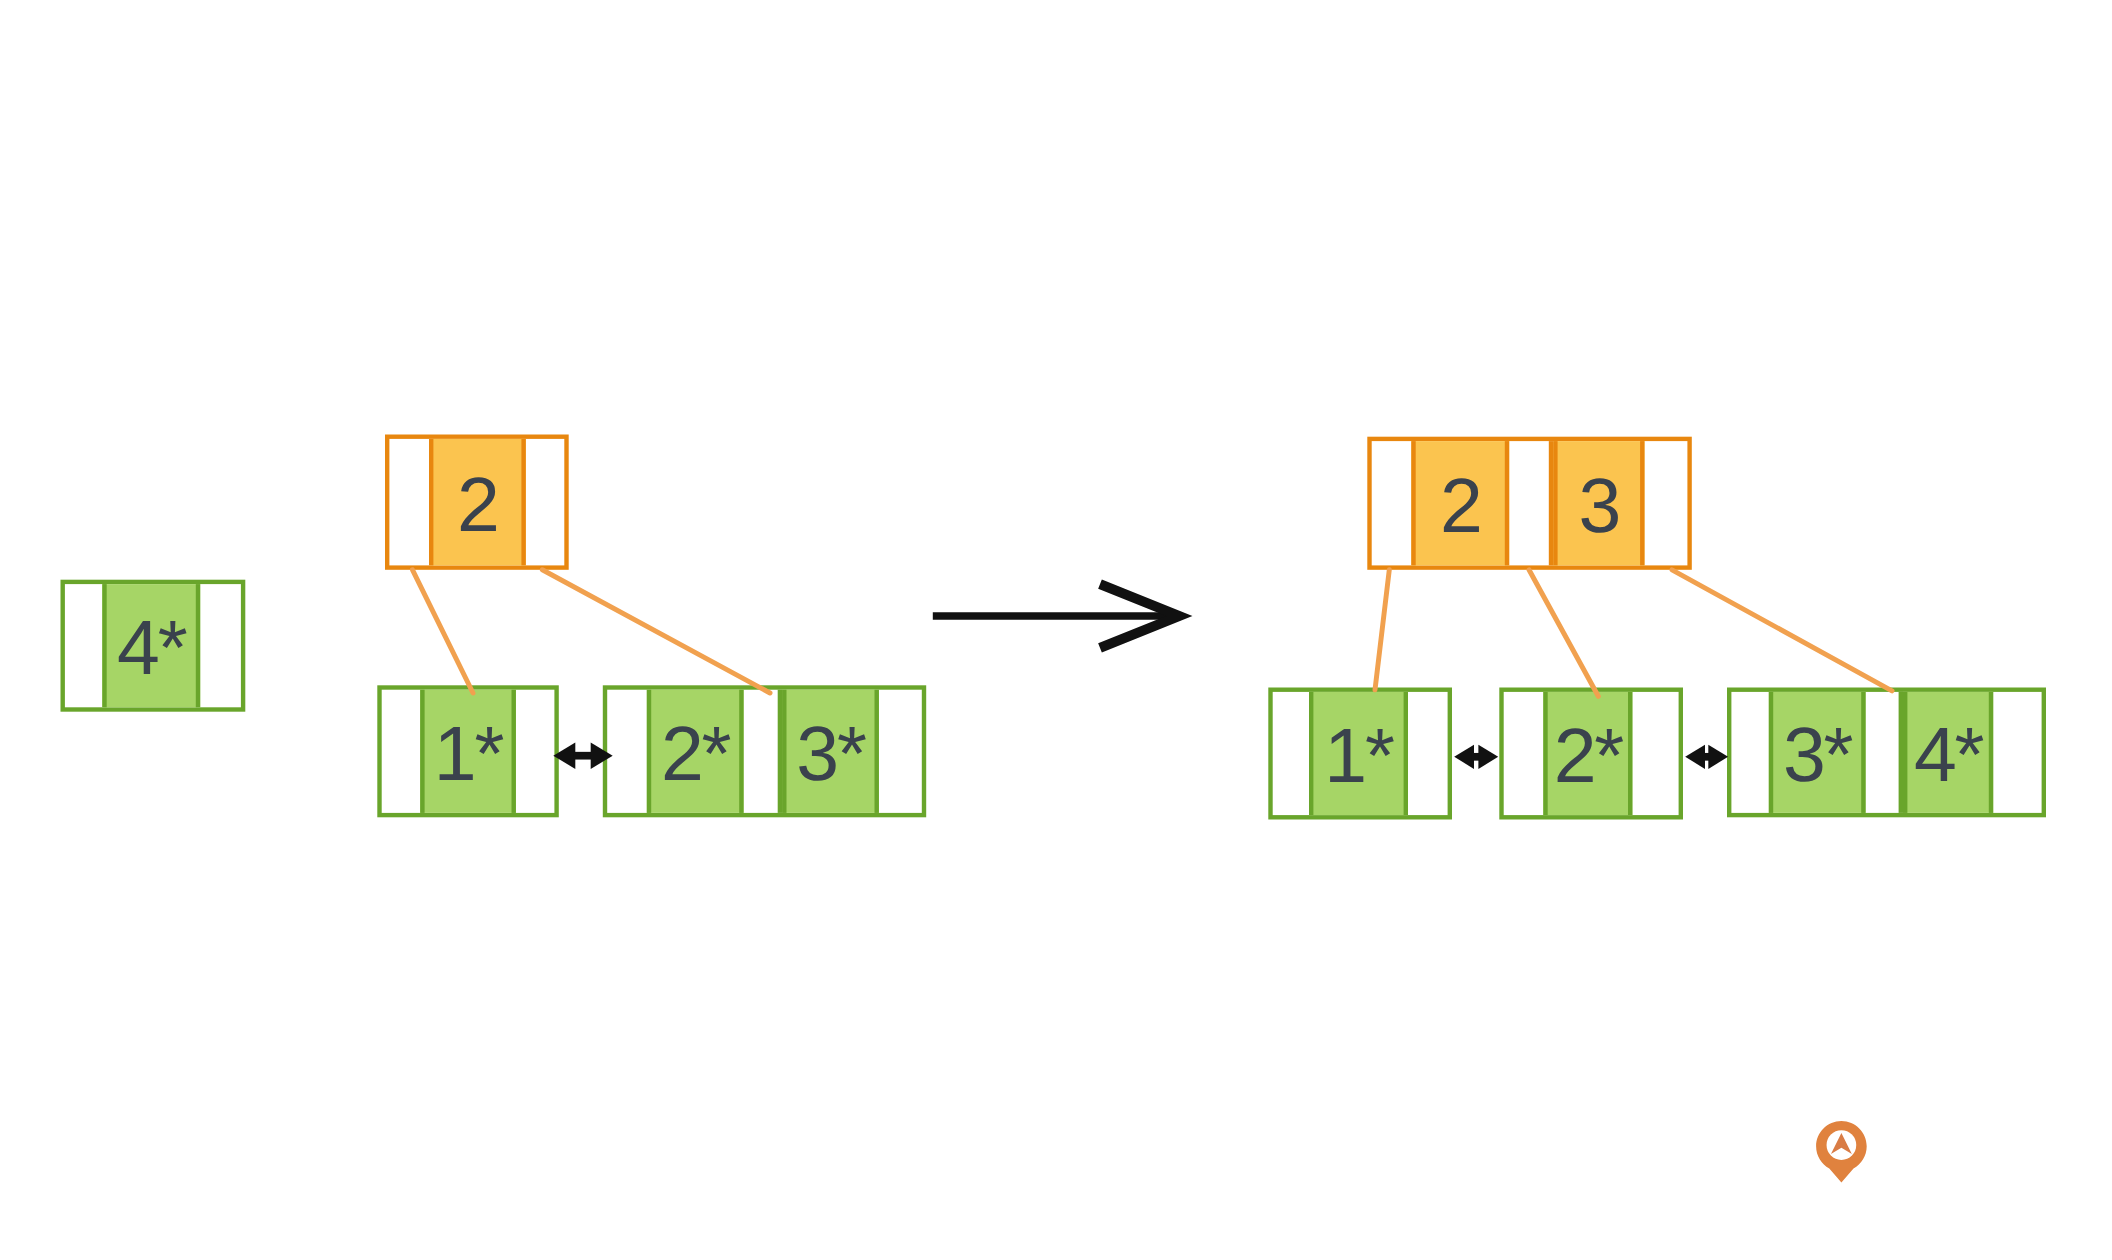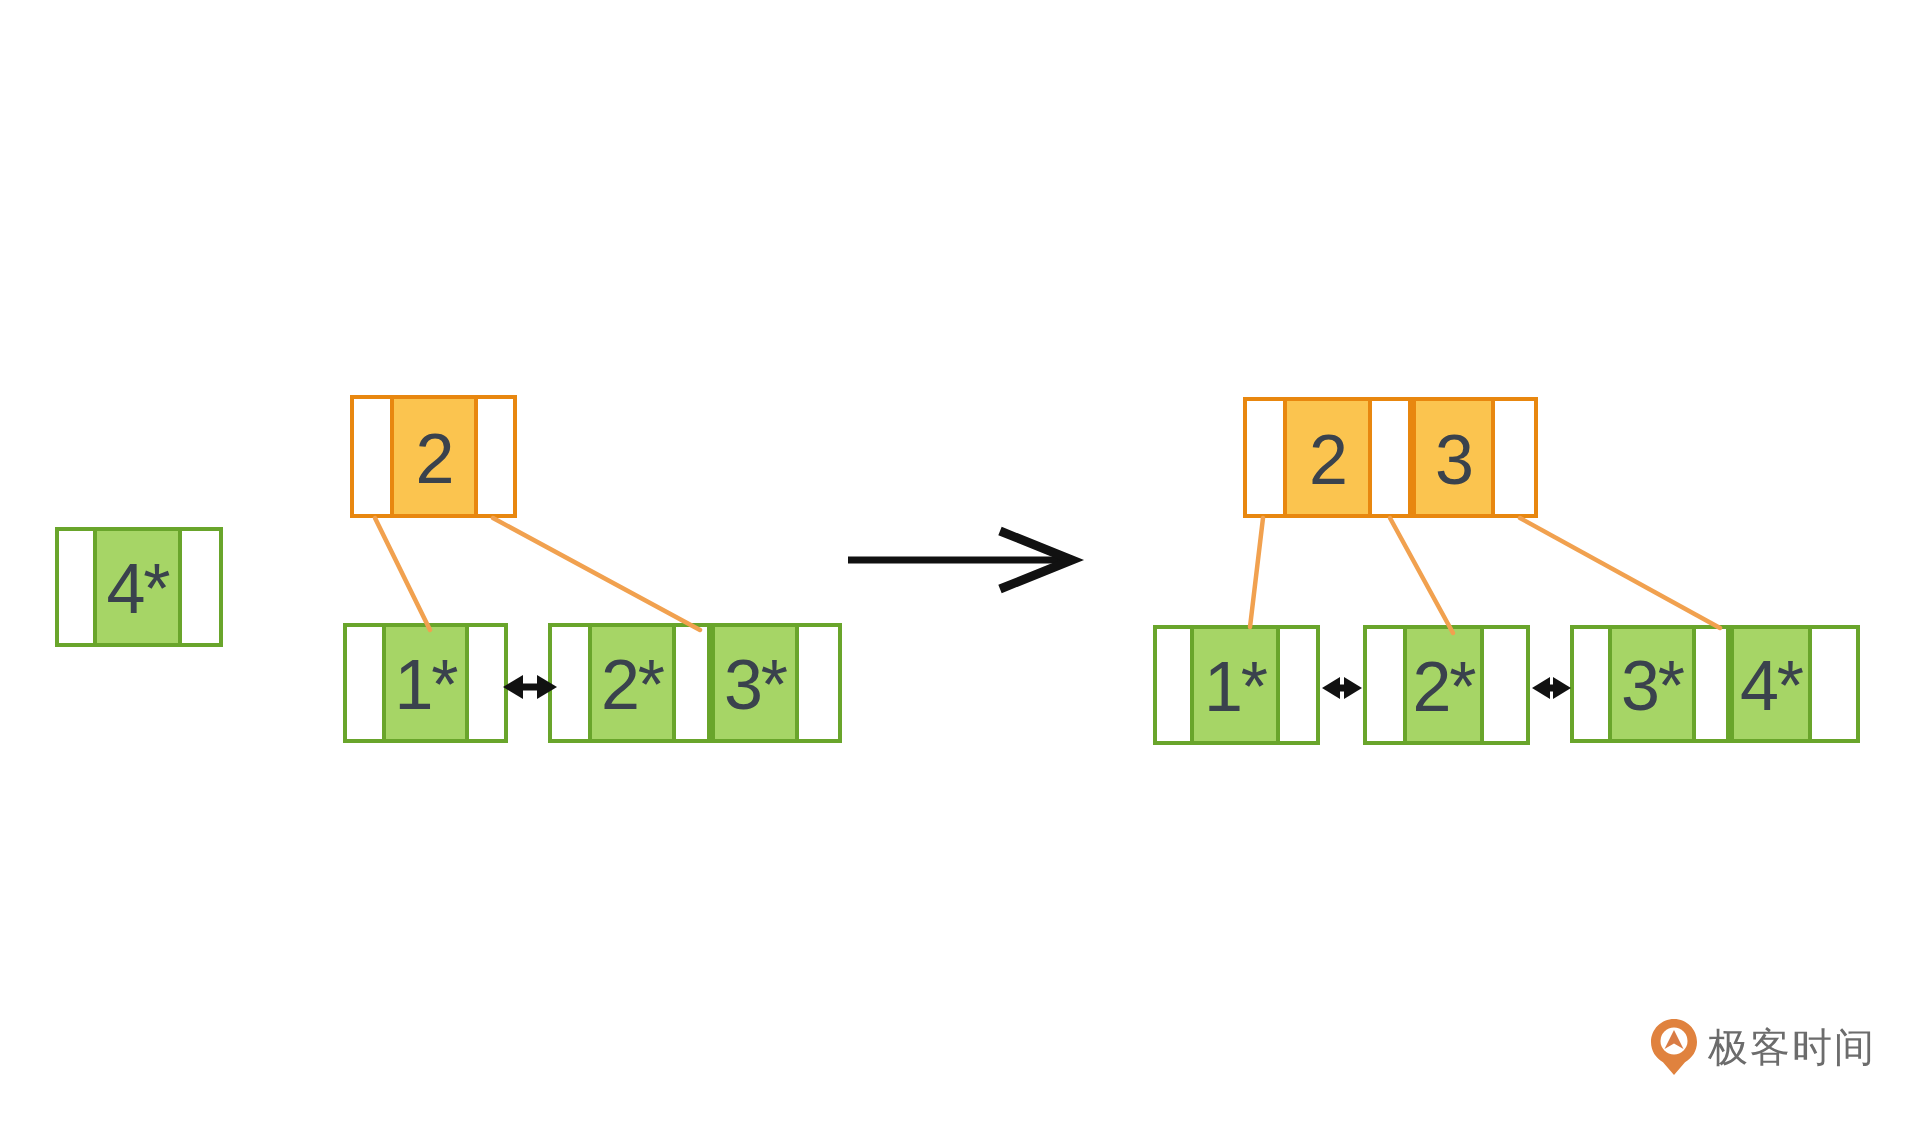--- a/index.html
+++ b/index.html
@@ -158,16 +158,15 @@
       </g>
     </g>
   </svg>
 
   <div class="logo">
     <svg width="48" height="58" viewBox="0 0 48 58">
       <path d="M24,1 C36.7,1 47,11.3 47,24 C47,32.8 42.2,40.2 35,44.2 L24,57 L13,44.2 C5.8,40.2 1,32.8 1,24 C1,11.3 11.3,1 24,1 Z" fill="#E0823E"></path>
       <circle cx="24" cy="23" r="13.5" fill="#ffffff"></circle>
       <path d="M24,12 L33.5,31 L24,25.5 L14.5,31 Z" fill="#D97C45"></path>
     </svg>
-    <span class="logo-text">极客时间</span>
   </div>
 
 </div>
 
 </body></html>

